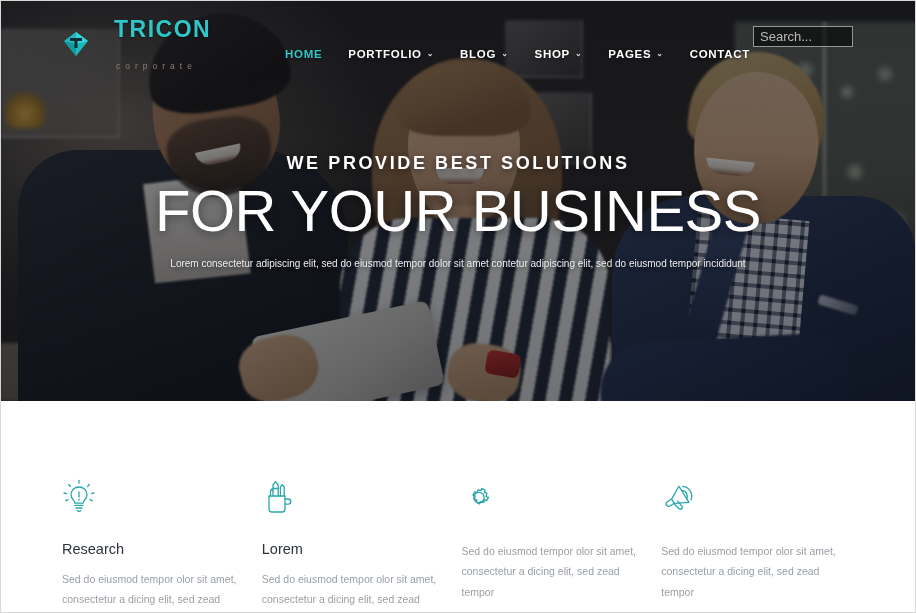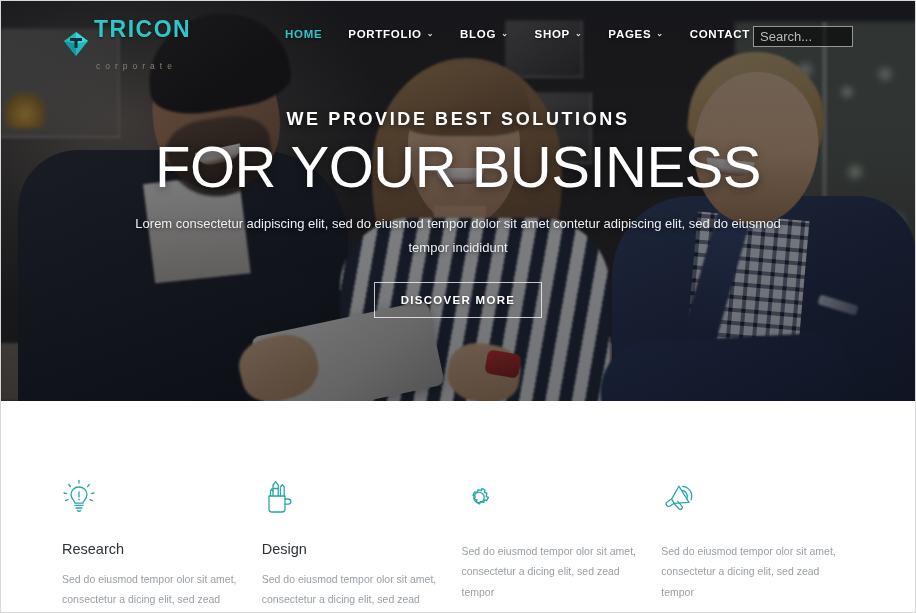--- a/index.html
+++ b/index.html
@@ -222,37 +222,38 @@
   .hero-overlay {
     position:absolute; inset:0;
     background:linear-gradient(180deg, rgba(14,18,26,.62) 0%, rgba(16,20,28,.50) 38%, rgba(12,16,24,.56) 100%);
   }
 
   
   .topbar {
     position:absolute; left:0; top:0; width:916px; height:60px;
     display:flex; align-items:center; z-index:20;
   }
-  .logo { position:absolute; left:62px; top:18px; display:flex; align-items:center; gap:4px; }
+  .logo { position:absolute; left:62px; top:18px; display:flex; align-items:center; gap:24px; }
   .logo-mark { width:28px; height:28px; display:block; }
   .logo-text { display:flex; flex-direction:column; line-height:1; }
   .logo-name {
     font-size:23px; font-weight:bold; letter-spacing:1.5px; color:#2fc6c9;
     font-family:"Liberation Sans", sans-serif; text-shadow:0 1px 2px rgba(0,0,0,.5);
   }
   .logo-sub {
     font-size:8.5px; letter-spacing:5px; color:#8d7f72; margin-top:21px; padding-left:2px;
   }
 
   .nav { position:absolute; left:285px; top:28px; display:flex; align-items:center; gap:26px; }
   .nav-item {
     display:flex; align-items:center; gap:5px;
     font-size:11.5px; font-weight:bold; letter-spacing:.7px;
     color:#ffffff; text-transform:uppercase; cursor:pointer;
     text-shadow:0 1px 3px rgba(0,0,0,.55);
+    margin-top:20px;
   }
   .nav-item.active { color:#2fc6c9; }
   .caret { font-size:8px; opacity:.85; line-height:1; }
 
   .search-box {
     position:absolute; left:753px; top:26px; width:100px; height:21px;
     border:1px solid rgba(255,255,255,.55);
     background:rgba(0,0,0,.55);
     display:flex; align-items:center;
   }
@@ -277,21 +278,21 @@
     font-size:18px; font-weight:bold; letter-spacing:2.6px; color:#fff;
     text-transform:uppercase; text-shadow:0 2px 6px rgba(0,0,0,.5);
   }
   .hero-title {
     font-size:58px; font-weight:normal; letter-spacing:-0.5px; color:#fff;
     text-transform:uppercase; line-height:1.06; margin-top:6px;
     text-shadow:0 2px 10px rgba(0,0,0,.45);
   }
   .hero-sub {
     margin-top:14px; width:660px; text-align:center;
-    font-size:13px; line-height:1.85; color:#eceff2;
+    font-size:10px; line-height:1.85; color:#eceff2;
     text-shadow:0 1px 4px rgba(0,0,0,.55);
   }
   .hero-btn {
     margin-top:22px; padding:11px 26px;
     border:1px solid rgba(255,255,255,.75); background:transparent;
     color:#fff; font-size:11.5px; font-weight:bold; letter-spacing:1.3px;
     text-transform:uppercase; cursor:pointer;
     font-family:"Liberation Sans", sans-serif;
     text-shadow:0 1px 3px rgba(0,0,0,.5);
   }
@@ -408,21 +409,20 @@
             <line x1="10.2" y1="10.2" x2="14.6" y2="14.6" stroke="#ffffff" stroke-width="1.8" stroke-linecap="round"></line>
           </svg>
         </button>
       </div>
     </div>
 
     <div class="hero-content">
       <div class="hero-kicker">WE PROVIDE BEST SOLUTIONS</div>
       <h1 class="hero-title">FOR YOUR BUSINESS</h1>
       <p class="hero-sub">Lorem consectetur adipiscing elit, sed do eiusmod tempor dolor sit amet contetur  adipiscing elit, sed do eiusmod tempor incididunt</p>
-      <button class="hero-btn">DISCOVER MORE</button>
     </div>
   </div>
 
   <div class="services">
 
     <div class="svc">
       <div class="svc-icon">
         <svg width="34" height="38" viewBox="0 0 34 38" fill="none" stroke="#2aa7ad" stroke-width="1.3" stroke-linecap="round">
           <path d="M17 8c-4.6 0-8 3.4-8 7.6 0 3 1.7 4.8 2.9 6.2.7.9 1.1 1.6 1.1 2.4h8c0-.8.4-1.5 1.1-2.4 1.2-1.4 2.9-3.2 2.9-6.2C25 11.4 21.6 8 17 8z"></path>
           <line x1="13" y1="26.4" x2="21" y2="26.4"></line>
@@ -448,21 +448,21 @@
         <svg width="34" height="38" viewBox="0 0 34 38" fill="none" stroke="#2aa7ad" stroke-width="1.3" stroke-linecap="round" stroke-linejoin="round">
           <path d="M7 17h16v13a3 3 0 0 1-3 3h-10a3 3 0 0 1-3-3V17z"></path>
           <path d="M23 20h3.2a2.6 2.6 0 0 1 0 5.2H23"></path>
           <path d="M11 17V6l2.6-3.4L16.2 6v11"></path>
           <line x1="11" y1="9.5" x2="16.2" y2="9.5"></line>
           <path d="M18.4 17V8l1.9-2.4L22.2 8v9"></path>
           <line x1="8.5" y1="17" x2="8.5" y2="12"></line>
           <path d="M8.5 12l1.1-2 1.1 2"></path>
         </svg>
       </div>
-      <div class="svc-title">Design</div>
+      <div class="svc-title">Lorem</div>
       <div class="svc-desc">Sed do eiusmod tempor olor sit amet, consectetur a dicing elit, sed zead tempor</div>
     </div>
 
     <div class="svc">
       <div class="svc-icon">
         <svg width="34" height="38" viewBox="0 0 34 38" fill="none" stroke="#2aa7ad" stroke-width="1.35" stroke-linejoin="round">
           <path d="M17 4.5l2.8.9.9-2.2 3 1.7-.5 2.3 2.3.5-.6 3.4 2.2.9-1.7 3-2.3-.5-.5 2.3-3.4-.6-.9 2.2-3-1.7.5-2.3-2.3-.5.6-3.4-2.2-.9 1.7-3 2.3.5z" transform="translate(-1.2 6.2) scale(1.02)"></path>
           <circle cx="17" cy="18.5" r="5.2"></circle>
         </svg>
       </div>

